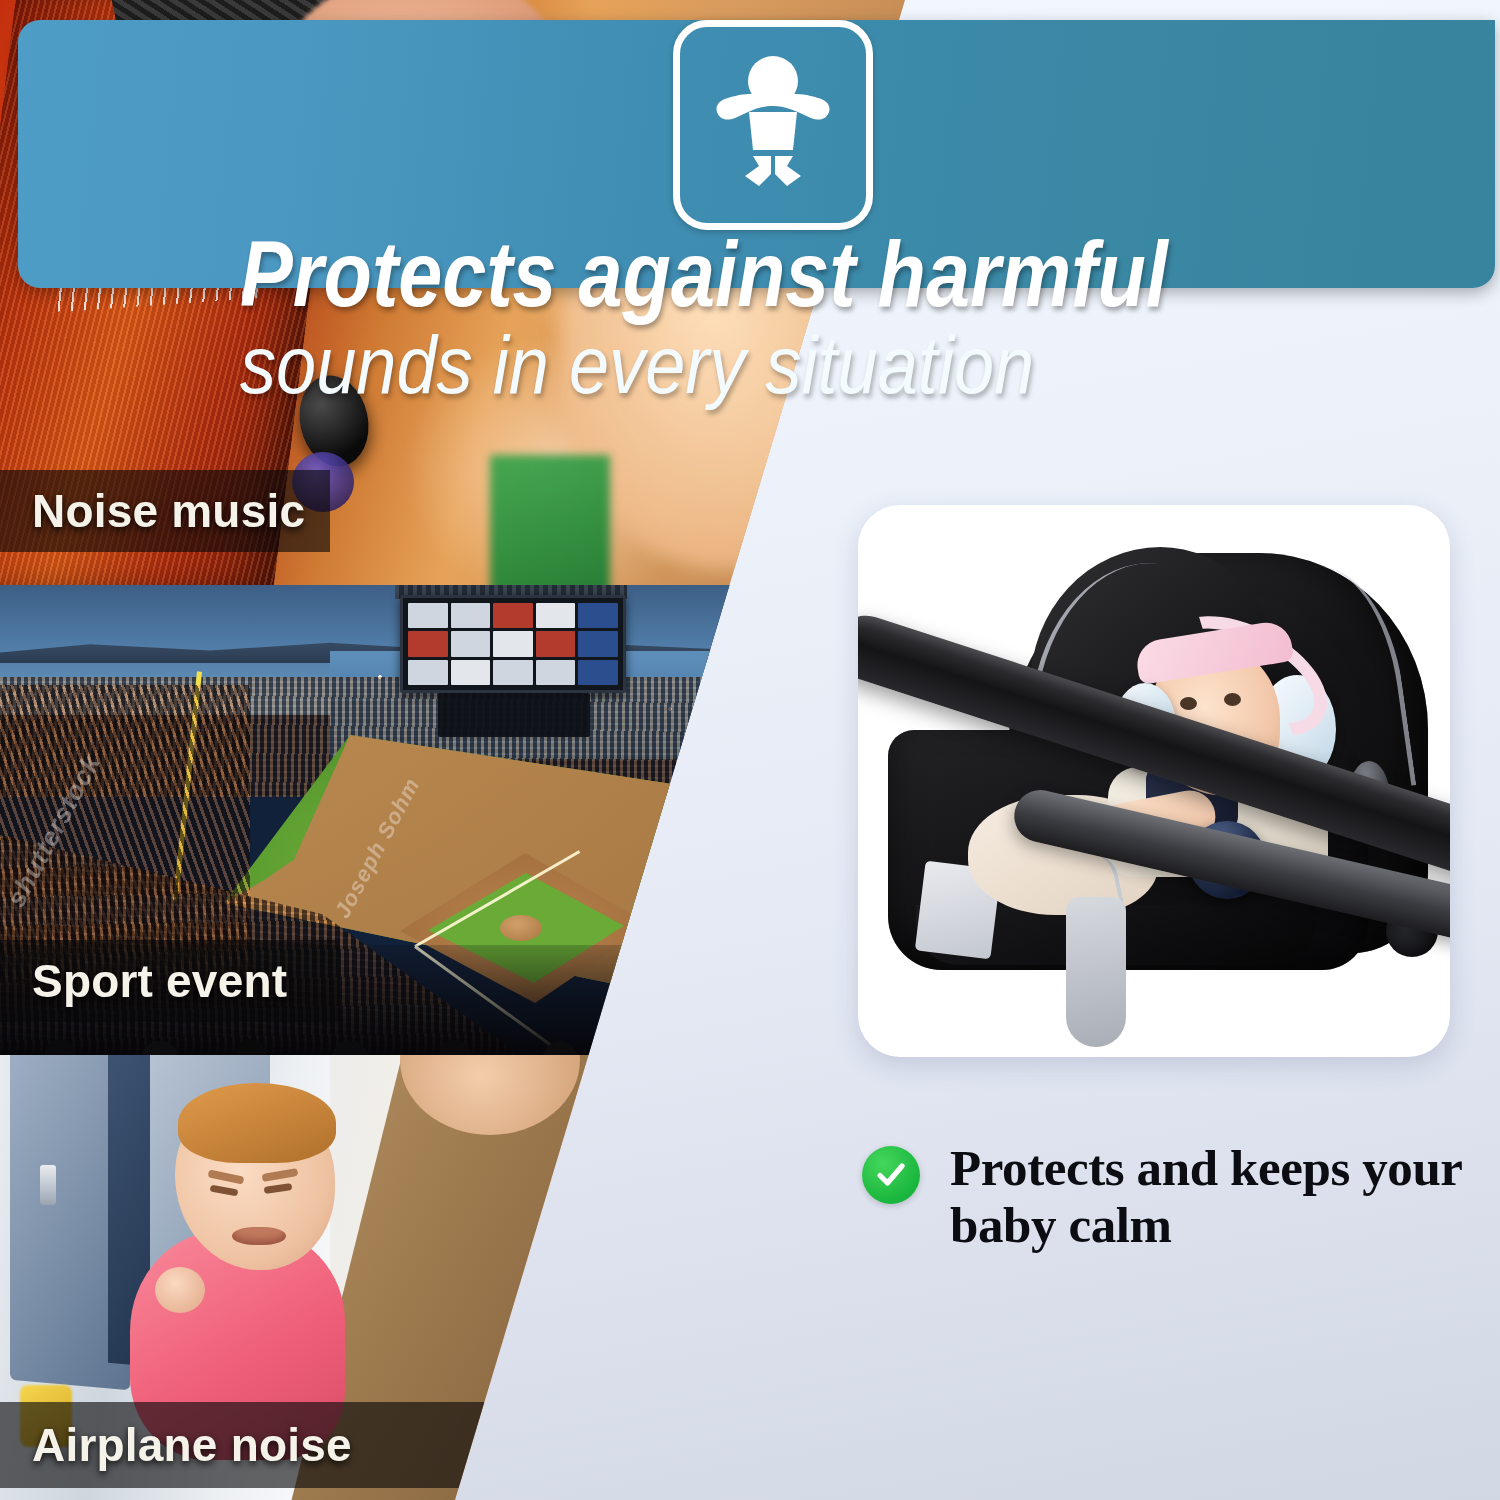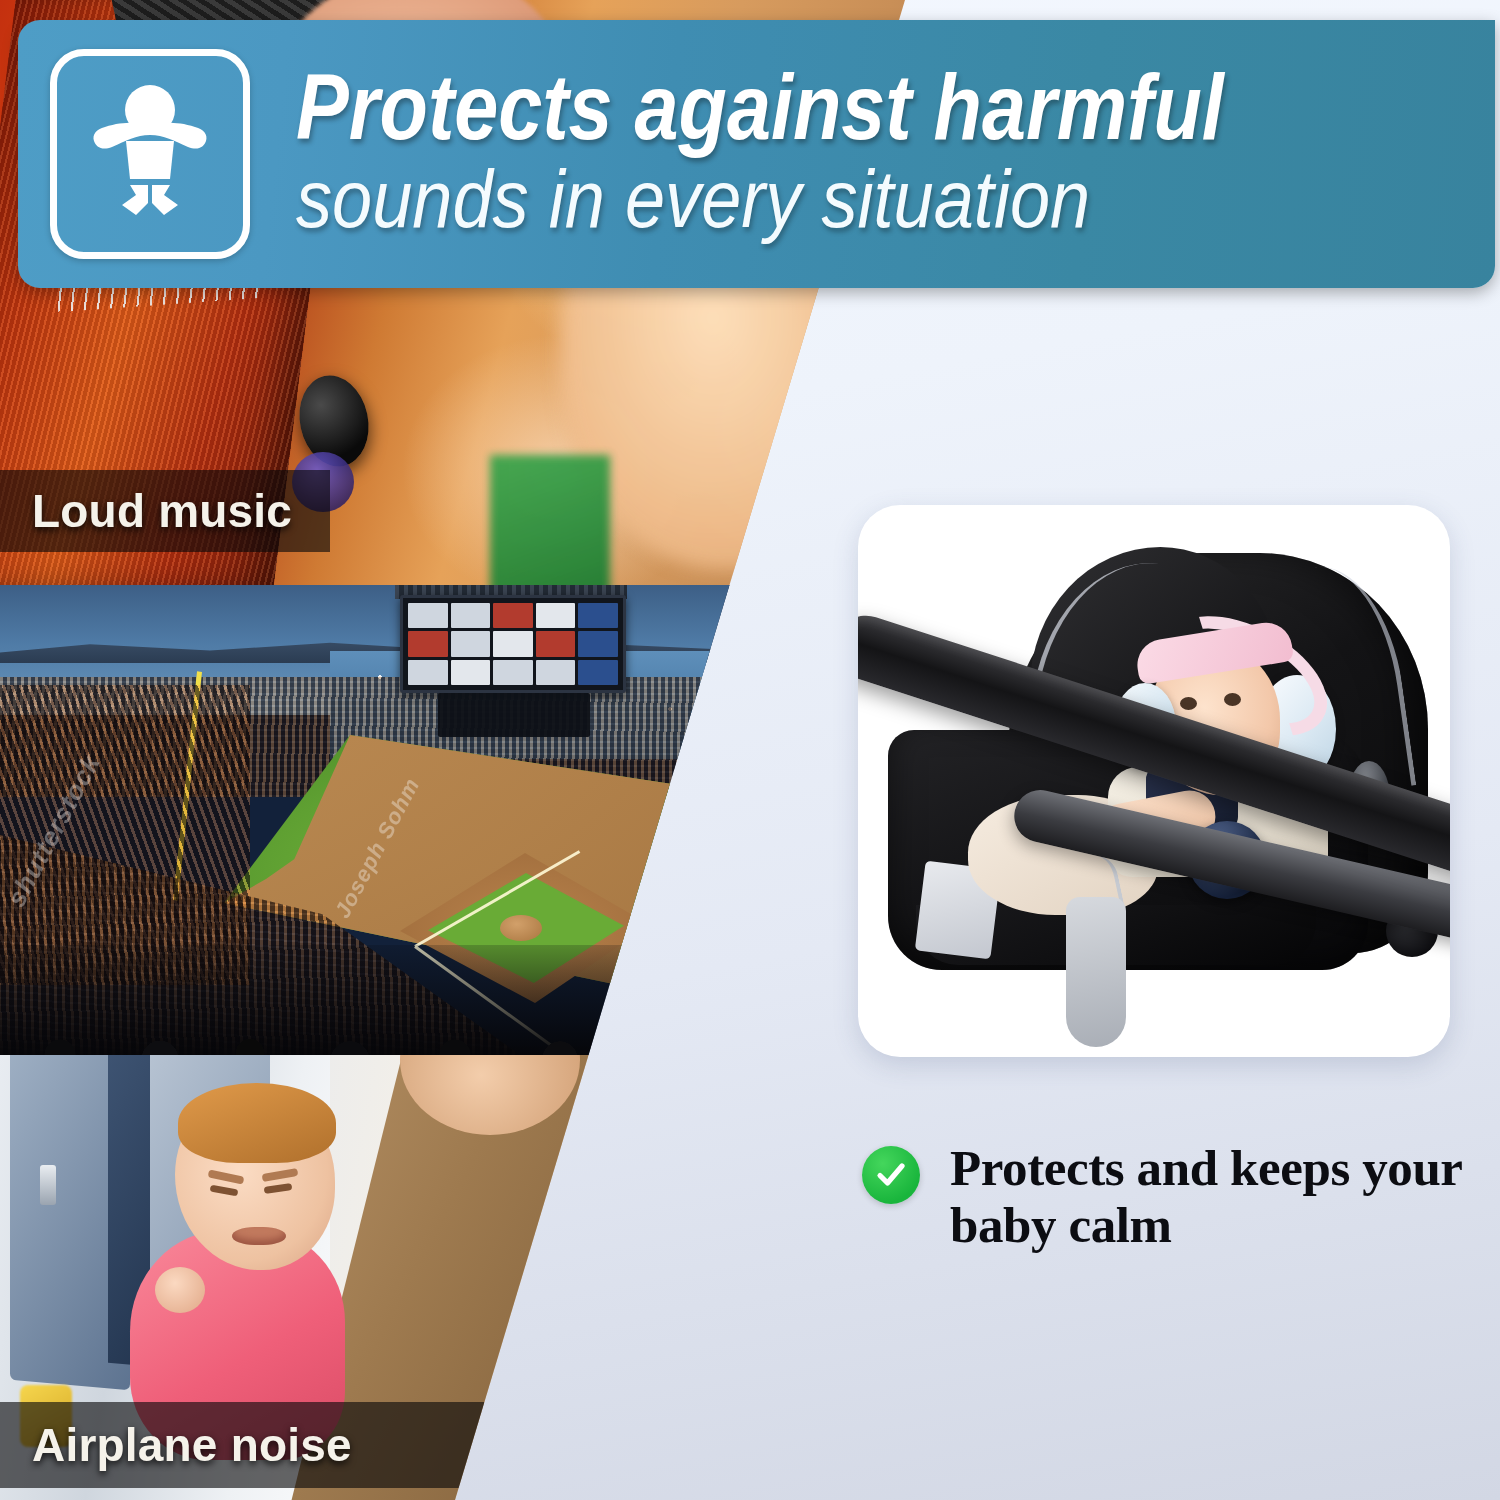--- a/index.html
+++ b/index.html
@@ -205,21 +205,21 @@
   .band-music{top:470px;width:330px;height:82px;}
   .band-sport{top:940px;width:340px;height:82px;}
   .band-plane{top:1402px;width:484px;height:86px;}
 
   
   .banner{
     position:absolute;left:18px;top:20px;width:1477px;height:268px;
     background:linear-gradient(96deg,#4e9dc6 0%,#4b98c2 18%,#3f8db2 44%,#3a88a4 72%,#38839e 100%);
     border-radius:22px 0 22px 22px;
     box-shadow:0 5px 16px rgba(0,0,0,.30);
-    display:flex;align-items:center;
+    display:flex;align-items:center;flex-direction:column;
   }
   .badge{
     position:relative;flex:0 0 auto;width:186px;height:196px;margin-left:32px;
     border:7px solid #ffffff;border-radius:34px;
     box-shadow:0 2px 6px rgba(0,0,0,.22);
   }
   .badge svg{position:absolute;left:50%;top:50%;transform:translate(-50%,-50%);}
   .headline{margin-left:46px;line-height:.96;padding-bottom:6px;}
   .h-line1{
     font-size:92px;font-weight:700;font-style:italic;color:#ffffff;
@@ -453,21 +453,24 @@
       <div class="baby-head"></div>
       <div class="baby-hair"></div>
       <div class="baby-brow bb1"></div>
       <div class="baby-brow bb2"></div>
       <div class="baby-eye be1"></div>
       <div class="baby-eye be2"></div>
       <div class="baby-mouth"></div>
     </div>
 
     <div class="label-band band-music">
-      <span>Loud music</span>
+      <span>Noise music</span>
+    </div>
+    <div class="label-band band-sport">
+      <span>Sport event</span>
     </div>
     <div class="label-band band-plane">
       <span>Airplane noise</span>
     </div>
   </div>
 
   <div class="banner">
     <div class="badge">
       <svg width="116" height="138" viewBox="0 0 116 138">
         <circle cx="58" cy="25" r="25" fill="#ffffff"></circle>

